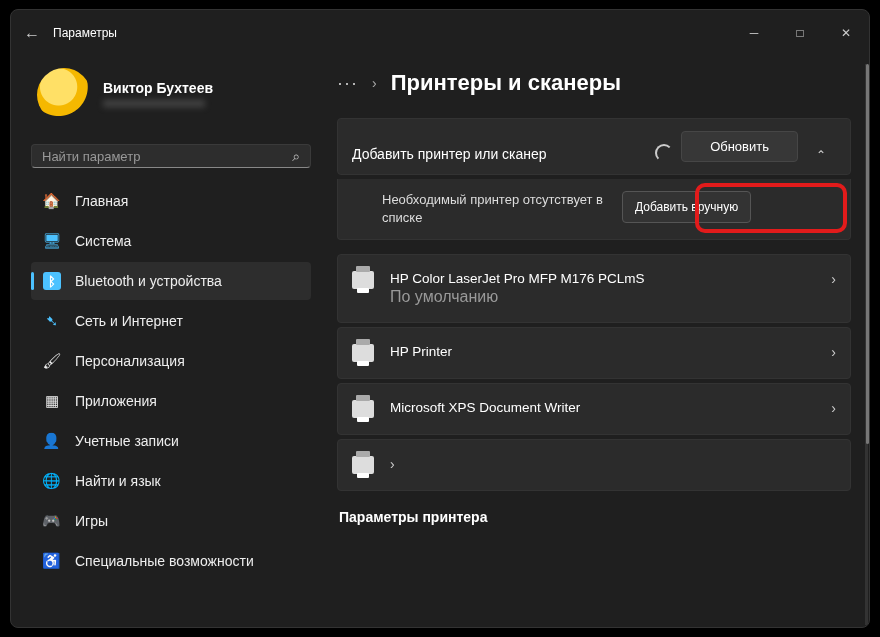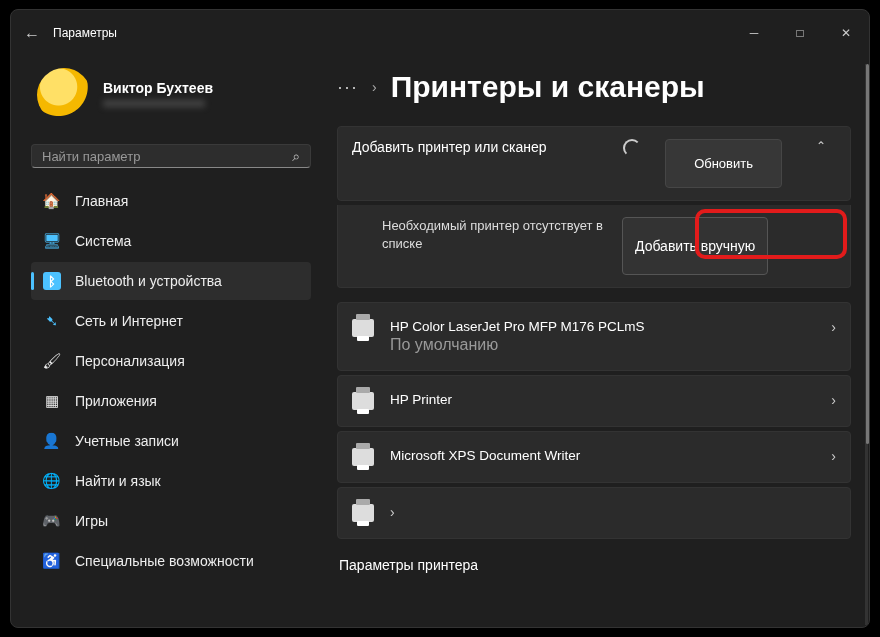--- a/index.html
+++ b/index.html
@@ -24,40 +24,40 @@
 .nav-item{height:38px;border-radius:4px;display:flex;align-items:center;gap:14px;padding:0 12px;font-size:14px;color:#eee;cursor:pointer}
 .nav-item.active{background:#2d2d2d;position:relative}
 .nav-item.active::before{content:"";position:absolute;left:0;top:10px;bottom:10px;width:3px;background:#4cc2ff;border-radius:2px}
 .nicon{width:18px;height:18px;display:flex;align-items:center;justify-content:center;font-size:15px}
 .main{flex:1;padding:8px 18px 0 16px;overflow-y:auto;color:#fff;position:relative}
 .main::-webkit-scrollbar{width:4px}
 .main::-webkit-scrollbar-thumb{background:#555}
 .bc{display:flex;align-items:center;gap:14px;margin:6px 0 22px}
 .dots{font-size:18px;color:#ccc;cursor:pointer;letter-spacing:1px}
 .chev{font-size:14px;color:#aaa}
-.ptitle{font-size:30px;font-weight:600}
+.ptitle{font-size:22px;font-weight:600}
 .panel{background:#2b2b2b;border:1px solid #333;border-radius:4px;margin-bottom:4px}
-.add-panel{display:flex;align-items:flex-start;padding:12px 14px;gap:24px}
+.add-panel{display:flex;align-items:flex-end;padding:12px 14px;gap:8px}
 .add-label{flex:1;font-size:14px}
 .spinner{width:18px;height:18px;border:2px solid transparent;border-top-color:#ccc;border-left-color:#ccc;border-radius:50%}
-.refresh-btn{background:#373737;border:1px solid #464646;color:#fff;padding:16px 28px;border-radius:4px;font-size:13px;cursor:pointer}
+.refresh-btn{background:#373737;border:1px solid #464646;color:#fff;padding:7px 28px;border-radius:4px;font-size:13px;cursor:pointer}
 .caret-up{width:30px;text-align:center;font-size:12px;color:#ccc;cursor:pointer}
 .missing{background:#2b2b2b;border:1px solid #333;border-top:none;border-radius:0 0 4px 4px;display:flex;align-items:flex-start;padding:12px 14px 12px 44px;margin-bottom:14px;position:relative}
 .missing-text{flex:1;font-size:13px;line-height:1.4;color:#ddd;max-width:240px}
-.manual-btn{border:1px solid #555;background:#333;color:#fff;padding:20px 12px;border-radius:4px;font-size:14px;cursor:pointer}
+.manual-btn{border:1px solid #555;background:#333;color:#fff;padding:8px 12px;border-radius:4px;font-size:12px;cursor:pointer}
 .highlight{position:absolute;border:4px solid #e21b1b;border-radius:10px;pointer-events:none}
 .printer-row{display:flex;align-items:flex-start;padding:16px 14px;gap:16px;cursor:pointer;margin-bottom:4px}
 .picon{width:22px;height:18px;background:#ddd;position:relative;border-radius:2px}
 .picon::before{content:"";position:absolute;top:-5px;left:4px;right:4px;height:6px;background:#aaa;border-radius:1px}
 .picon::after{content:"";position:absolute;bottom:-4px;left:5px;right:5px;height:5px;background:#fff;border-radius:1px}
 .pinfo{flex:1}
 .pname{font-size:13.5px}
 .psub{font-size:16px;color:#999;margin-top:2px}
 .arrow{color:#ccc;font-size:14px}
-.section-h{font-size:14px;font-weight:400;margin:18px 0 10px 2px}
+.section-h{font-size:14px;font-weight:700;margin:18px 0 10px 2px}
 .scrollbar-track{position:absolute;right:1px;top:8px;bottom:2px;width:3px;background:#333}
 .scrollbar-thumb{position:absolute;right:0;top:8px;width:3px;height:380px;background:#777;border-radius:2px}
 </style>
 </head>
 <body>
 
 <div class="window">
   <div class="titlebar">
     <div class="back">←</div>
     <div class="title">Параметры</div>

